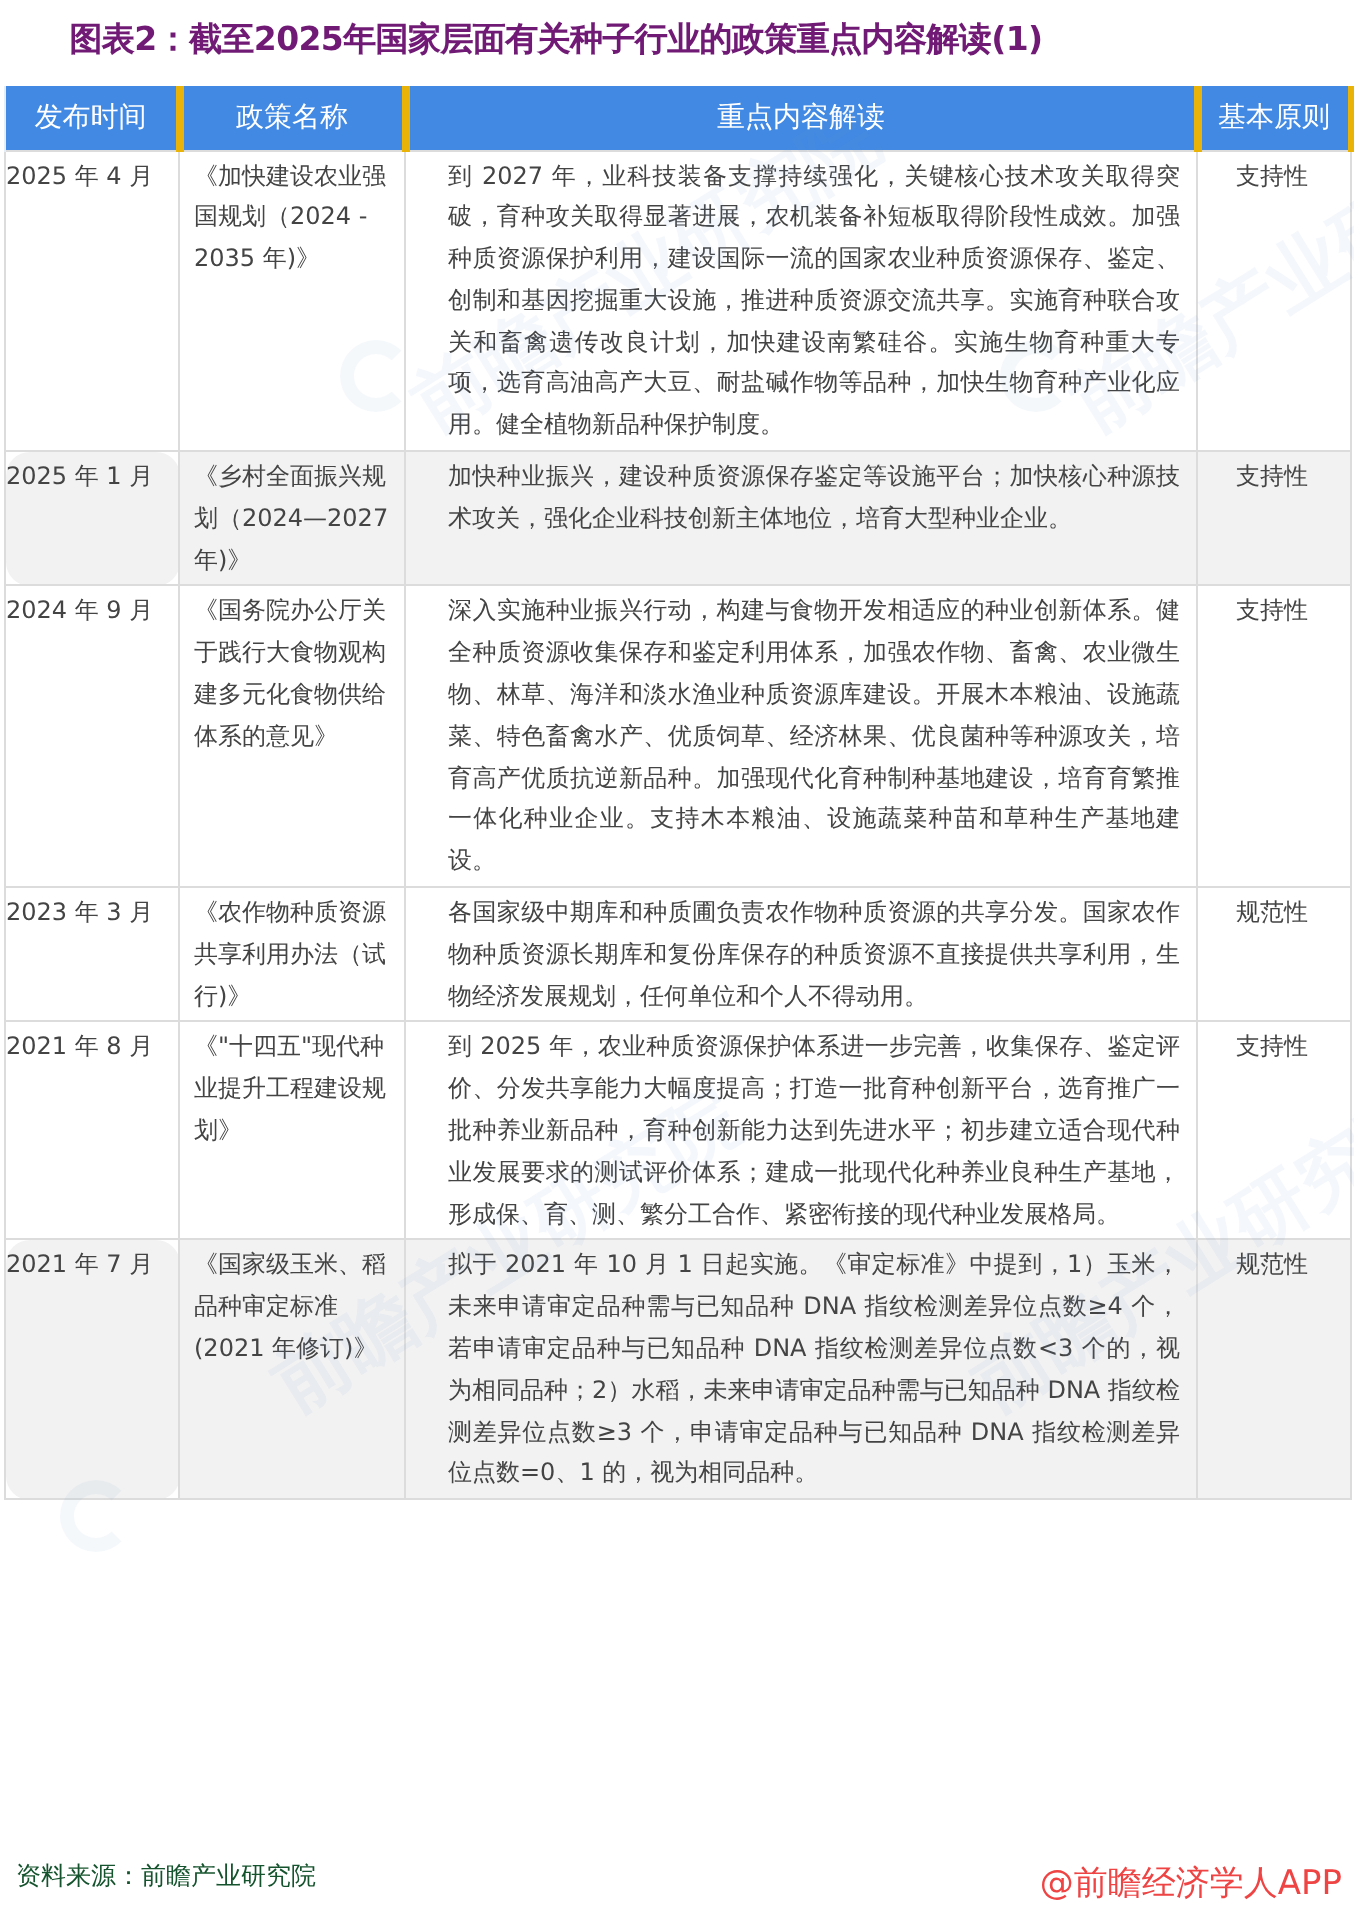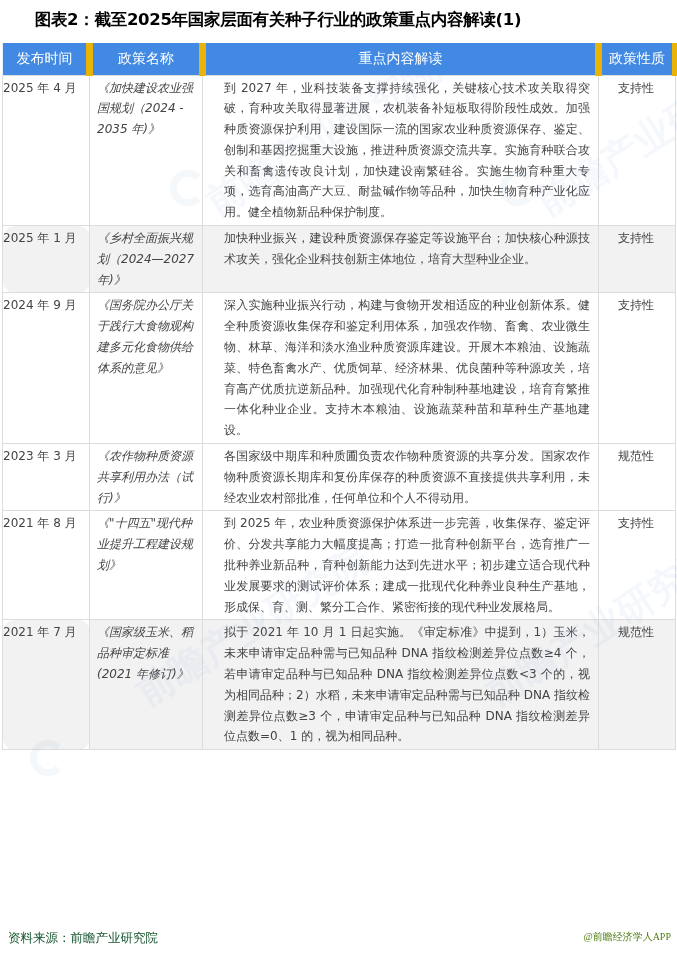--- a/index.html
+++ b/index.html
@@ -1,84 +1,84 @@
 <!DOCTYPE html>
 <html><head>
 <meta charset="utf-8">
 <style>
   * { box-sizing: border-box; margin: 0; padding: 0; }
   html, body { width: 677px; height: 960px; background: #ffffff; overflow: hidden; }
   body { font-family: "DejaVu Sans", "Liberation Sans", sans-serif; color: #3a3a3a; position: relative; }
 
   .title {
     position: absolute; left: 0; top: 9px; width: 556px;
-    text-align: center; font-size: 16.5px; font-weight: bold; color: #000000;
+    text-align: center; font-size: 16.5px; font-weight: bold; color: #701a75;
     letter-spacing: -0.3px;
   }
 
   .table-wrap { position: absolute; left: 2px; top: 43px; width: 673px; }
   table { border-collapse: collapse; width: 673px; table-layout: fixed; }
   col.c1 { width: 87px; }
   col.c2 { width: 113px; }
   col.c3 { width: 396px; }
   col.c4 { width: 77px; }
 
   th {
     background: #4189e3; color: #ffffff; font-weight: normal;
     font-size: 14px; height: 32px; text-align: center; vertical-align: middle;
-    border-left: 1px solid #e6eef9; border-right: 7px solid #eab308;
+    border-left: 1px solid #e6eef9; border-right: 4px solid #eab308;
   }
   td {
     font-size: 12px; line-height: 20.8px; vertical-align: top;
     padding: 2px 6px 2px 7px; color: #444;
     border: 1px solid #dcdcdc;
   }
   td.date { padding-left: 0; white-space: nowrap; border-radius: 12px; }
-  td.name { padding-left: 7px; padding-right: 4px; font-style: italic; }
+  td.name { padding-left: 7px; padding-right: 4px; }
   td.content { padding-left: 21px; padding-right: 8px; text-align: justify; }
   td.nature { padding-left: 19px; }
   tr.grey td { background: #f2f2f2; }
   tr.white td { background: #ffffff; }
 
   .watermark {
     position: absolute; pointer-events: none; color: rgba(120,150,200,0.08);
     font-size: 38px; font-weight: bold; transform: rotate(-32deg); white-space: nowrap;
   }
   .wm-logo {
     position: absolute; pointer-events: none; width: 36px; height: 36px;
     border-radius: 50%; border: 7px solid rgba(120,150,200,0.07);
     border-right-color: transparent;
   }
 
   .footer-source {
     position: absolute; left: 8px; top: 930px; font-size: 12.5px; color: #14532d;
   }
   .footer-brand {
-    position: absolute; right: 6px; top: 930px; font-size: 10px; color: #4d7c0f; font-family: Liberation Serif, serif;
+    position: absolute; right: 6px; top: 930px; font-size: 17px; color: #ef4444;
   }
 </style>
 </head>
 <body>
 
 <div class="title">图表2：截至2025年国家层面有关种子行业的政策重点内容解读(1)</div>
 
 <div class="table-wrap">
   <table>
     <colgroup>
         <col class="c1">
         <col class="c2">
         <col class="c3">
         <col class="c4">
       </colgroup>
     <thead>
       <tr>
         <th>发布时间</th>
         <th>政策名称</th>
         <th>重点内容解读</th>
-        <th>政策性质</th>
+        <th>基本原则</th>
       </tr>
     </thead>
     <tbody>
       <tr class="white" style="height:125px">
         <td class="date">2025 年 4 月</td>
         <td class="name">《加快建设农业强国规划（2024 - 2035 年)》</td>
         <td class="content">到 2027 年，业科技装备支撑持续强化，关键核心技术攻关取得突破，育种攻关取得显著进展，农机装备补短板取得阶段性成效。加强种质资源保护利用，建设国际一流的国家农业种质资源保存、鉴定、创制和基因挖掘重大设施，推进种质资源交流共享。实施育种联合攻关和畜禽遗传改良计划，加快建设南繁硅谷。实施生物育种重大专项，选育高油高产大豆、耐盐碱作物等品种，加快生物育种产业化应用。健全植物新品种保护制度。</td>
         <td class="nature">支持性</td>
       </tr>
       <tr class="grey" style="height:63px">
@@ -89,21 +89,21 @@
       </tr>
       <tr class="white" style="height:125px">
         <td class="date">2024 年 9 月</td>
         <td class="name">《国务院办公厅关于践行大食物观构建多元化食物供给体系的意见》</td>
         <td class="content">深入实施种业振兴行动，构建与食物开发相适应的种业创新体系。健全种质资源收集保存和鉴定利用体系，加强农作物、畜禽、农业微生物、林草、海洋和淡水渔业种质资源库建设。开展木本粮油、设施蔬菜、特色畜禽水产、优质饲草、经济林果、优良菌种等种源攻关，培育高产优质抗逆新品种。加强现代化育种制种基地建设，培育育繁推一体化种业企业。支持木本粮油、设施蔬菜种苗和草种生产基地建设。</td>
         <td class="nature">支持性</td>
       </tr>
       <tr class="white" style="height:62px">
         <td class="date">2023 年 3 月</td>
         <td class="name">《农作物种质资源共享利用办法（试行)》</td>
-        <td class="content">各国家级中期库和种质圃负责农作物种质资源的共享分发。国家农作物种质资源长期库和复份库保存的种质资源不直接提供共享利用，未经农业农村部批准，任何单位和个人不得动用。</td>
+        <td class="content">各国家级中期库和种质圃负责农作物种质资源的共享分发。国家农作物种质资源长期库和复份库保存的种质资源不直接提供共享利用，生物经济发展规划，任何单位和个人不得动用。</td>
         <td class="nature">规范性</td>
       </tr>
       <tr class="white" style="height:106px">
         <td class="date">2021 年 8 月</td>
         <td class="name">《"十四五"现代种业提升工程建设规划》</td>
         <td class="content">到 2025 年，农业种质资源保护体系进一步完善，收集保存、鉴定评价、分发共享能力大幅度提高；打造一批育种创新平台，选育推广一批种养业新品种，育种创新能力达到先进水平；初步建立适合现代种业发展要求的测试评价体系；建成一批现代化种养业良种生产基地，形成保、育、测、繁分工合作、紧密衔接的现代种业发展格局。</td>
         <td class="nature">支持性</td>
       </tr>
       <tr class="grey" style="height:125px">
         <td class="date">2021 年 7 月</td>

